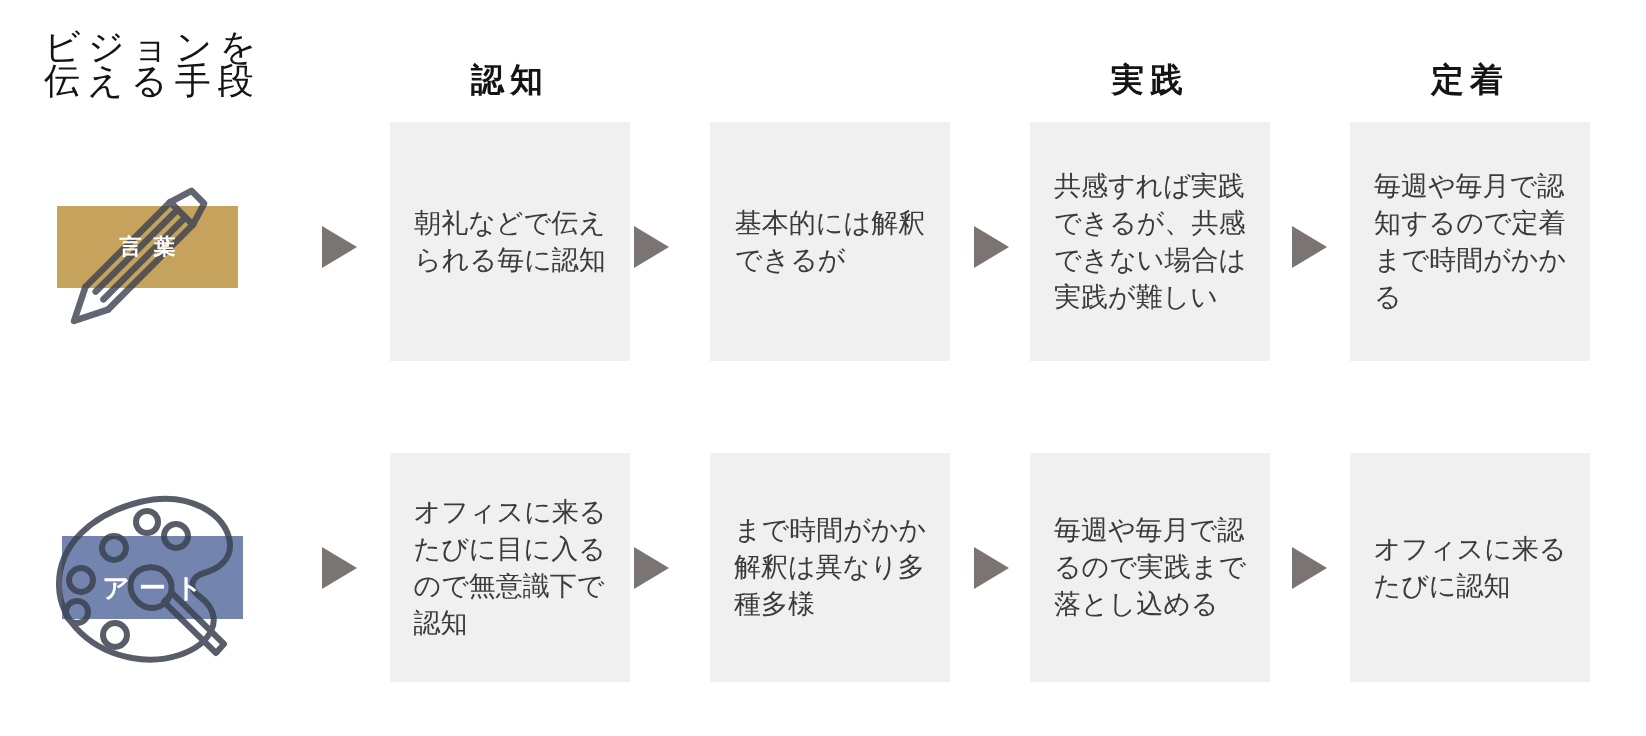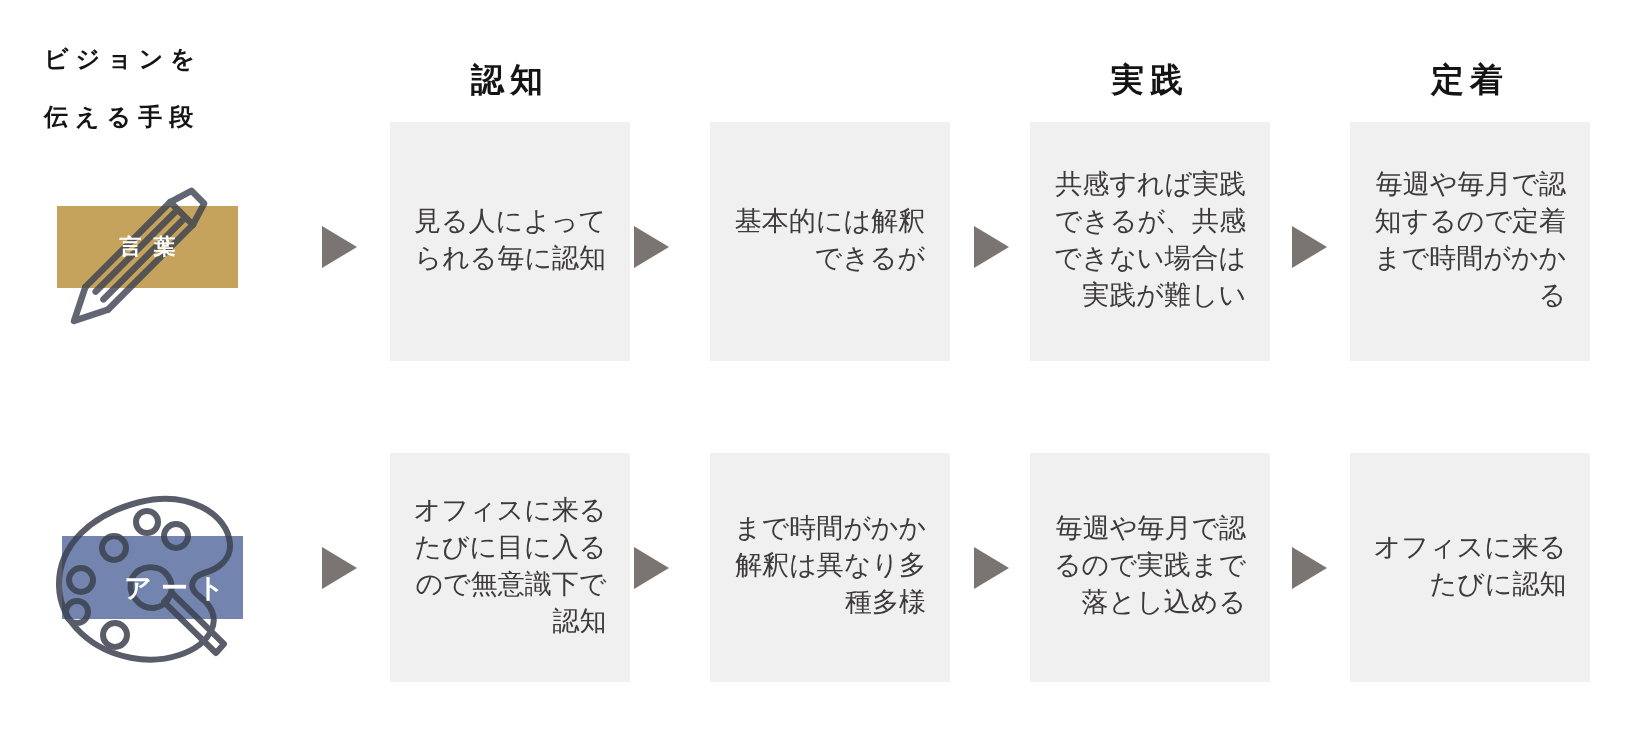--- a/index.html
+++ b/index.html
@@ -2,34 +2,34 @@
 <html><head>
 <meta charset="utf-8">
 <style>
   html,body{margin:0;padding:0;background:#ffffff;}
   .canvas{
     position:relative;width:1646px;height:736px;background:#fff;overflow:hidden;
     font-family:"Liberation Sans","DejaVu Sans",sans-serif;
   }
   .page-title{
     position:absolute;left:44px;top:30px;width:260px;
-    font-size:24px;font-weight:700;color:var(--heading-text);
-    letter-spacing:7px;line-height:58px;white-space:pre-line;
+    font-size:36px;font-weight:400;color:var(--heading-text);
+    letter-spacing:7px;line-height:34px;white-space:pre-line;
   }
   .stage{
     position:absolute;top:58px;width:240px;height:44px;
     text-align:center;font-size:33px;font-weight:700;color:var(--heading-text);
     letter-spacing:6px;line-height:44px;
   }
   .stage.c1{left:390px}.stage.c2{left:710px}.stage.c3{left:1030px}.stage.c4{left:1350px}
   .cell{
     position:absolute;width:240px;background:var(--box-bg);
     display:flex;align-items:center;justify-content:center;
     color:var(--body-text);font-size:27px;line-height:37px;font-weight:300;
-    text-align:right;white-space:pre-line;font-family:Liberation Mono, monospace;
+    text-align:left;white-space:pre-line;
   }
   .row1 .cell{top:122px;height:239px;}
   .row2 .cell{top:453px;height:229px;}
   .cell.c1{left:390px}.cell.c2{left:710px}.cell.c3{left:1030px}.cell.c4{left:1350px}
   .arrow{
     position:absolute;width:0;height:0;
     border-top:21px solid transparent;border-bottom:21px solid transparent;
     border-left:35px solid var(--arrow);
   }
   .row1 .arrow{top:226px;}
@@ -40,21 +40,21 @@
   .row-label svg{position:absolute;left:0;top:0;z-index:2;}
   .row-label .chip-text{
     position:absolute;z-index:3;display:flex;align-items:center;justify-content:center;
     color:#ffffff;font-weight:700;
   }
   .label-words{left:30px;top:158px;width:215px;height:200px;}
   .label-words .chip{left:27px;top:48px;width:181px;height:82px;background:var(--words-accent);}
   .label-words .chip-text{left:27px;top:48px;width:181px;height:82px;font-size:22px;letter-spacing:12px;text-indent:12px;}
   .label-art{left:48px;top:490px;width:205px;height:192px;}
   .label-art .chip{left:14px;top:46px;width:181px;height:83px;background:var(--art-accent);}
-  .label-art .chip-text{left:14px;top:46px;width:181px;height:104px;font-size:27px;letter-spacing:9px;text-indent:9px;padding-left:22px;}
+  .label-art .chip-text{left:14px;top:46px;width:181px;height:104px;font-size:27px;letter-spacing:9px;text-indent:9px;}
   .pencil-svg *{fill:none;stroke:var(--icon-stroke);stroke-width:6.5;stroke-linecap:round;stroke-linejoin:round;}
   .pencil-svg{opacity:.8;}
   .palette-svg *{fill:none;stroke:var(--icon-stroke);stroke-width:6;stroke-linecap:round;stroke-linejoin:round;}
   .palette-svg{opacity:.85;}
 </style>
 </head>
 <body style="--box-bg: #f1f0f0; --arrow: #7a7572; --words-accent: #c6a35c; --art-accent: #7385af; --body-text: #3c3a3a; --heading-text: #141414; --icon-stroke: #3b4150;">
 
 <div class="canvas">
 
@@ -75,21 +75,21 @@
           <path d="M50,116 H170"></path>
           <path d="M54,94.5 H166"></path>
           <path d="M54,105.5 H166"></path>
           <path d="M170,84 L170,116"></path>
           <path d="M170,84 L193,91 L193,109 L170,116"></path>
         </g>
       </svg>
       <div class="chip-text">言葉</div>
     </div>
     <div class="arrow a1"></div>
-    <div class="cell c1">見る人によって
+    <div class="cell c1">朝礼などで伝え
 られる毎に認知</div>
     <div class="arrow a2"></div>
     <div class="cell c2">基本的には解釈
 できるが</div>
     <div class="arrow a3"></div>
     <div class="cell c3">共感すれば実践
 できるが、共感
 できない場合は
 実践が難しい</div>
     <div class="arrow a4"></div>

